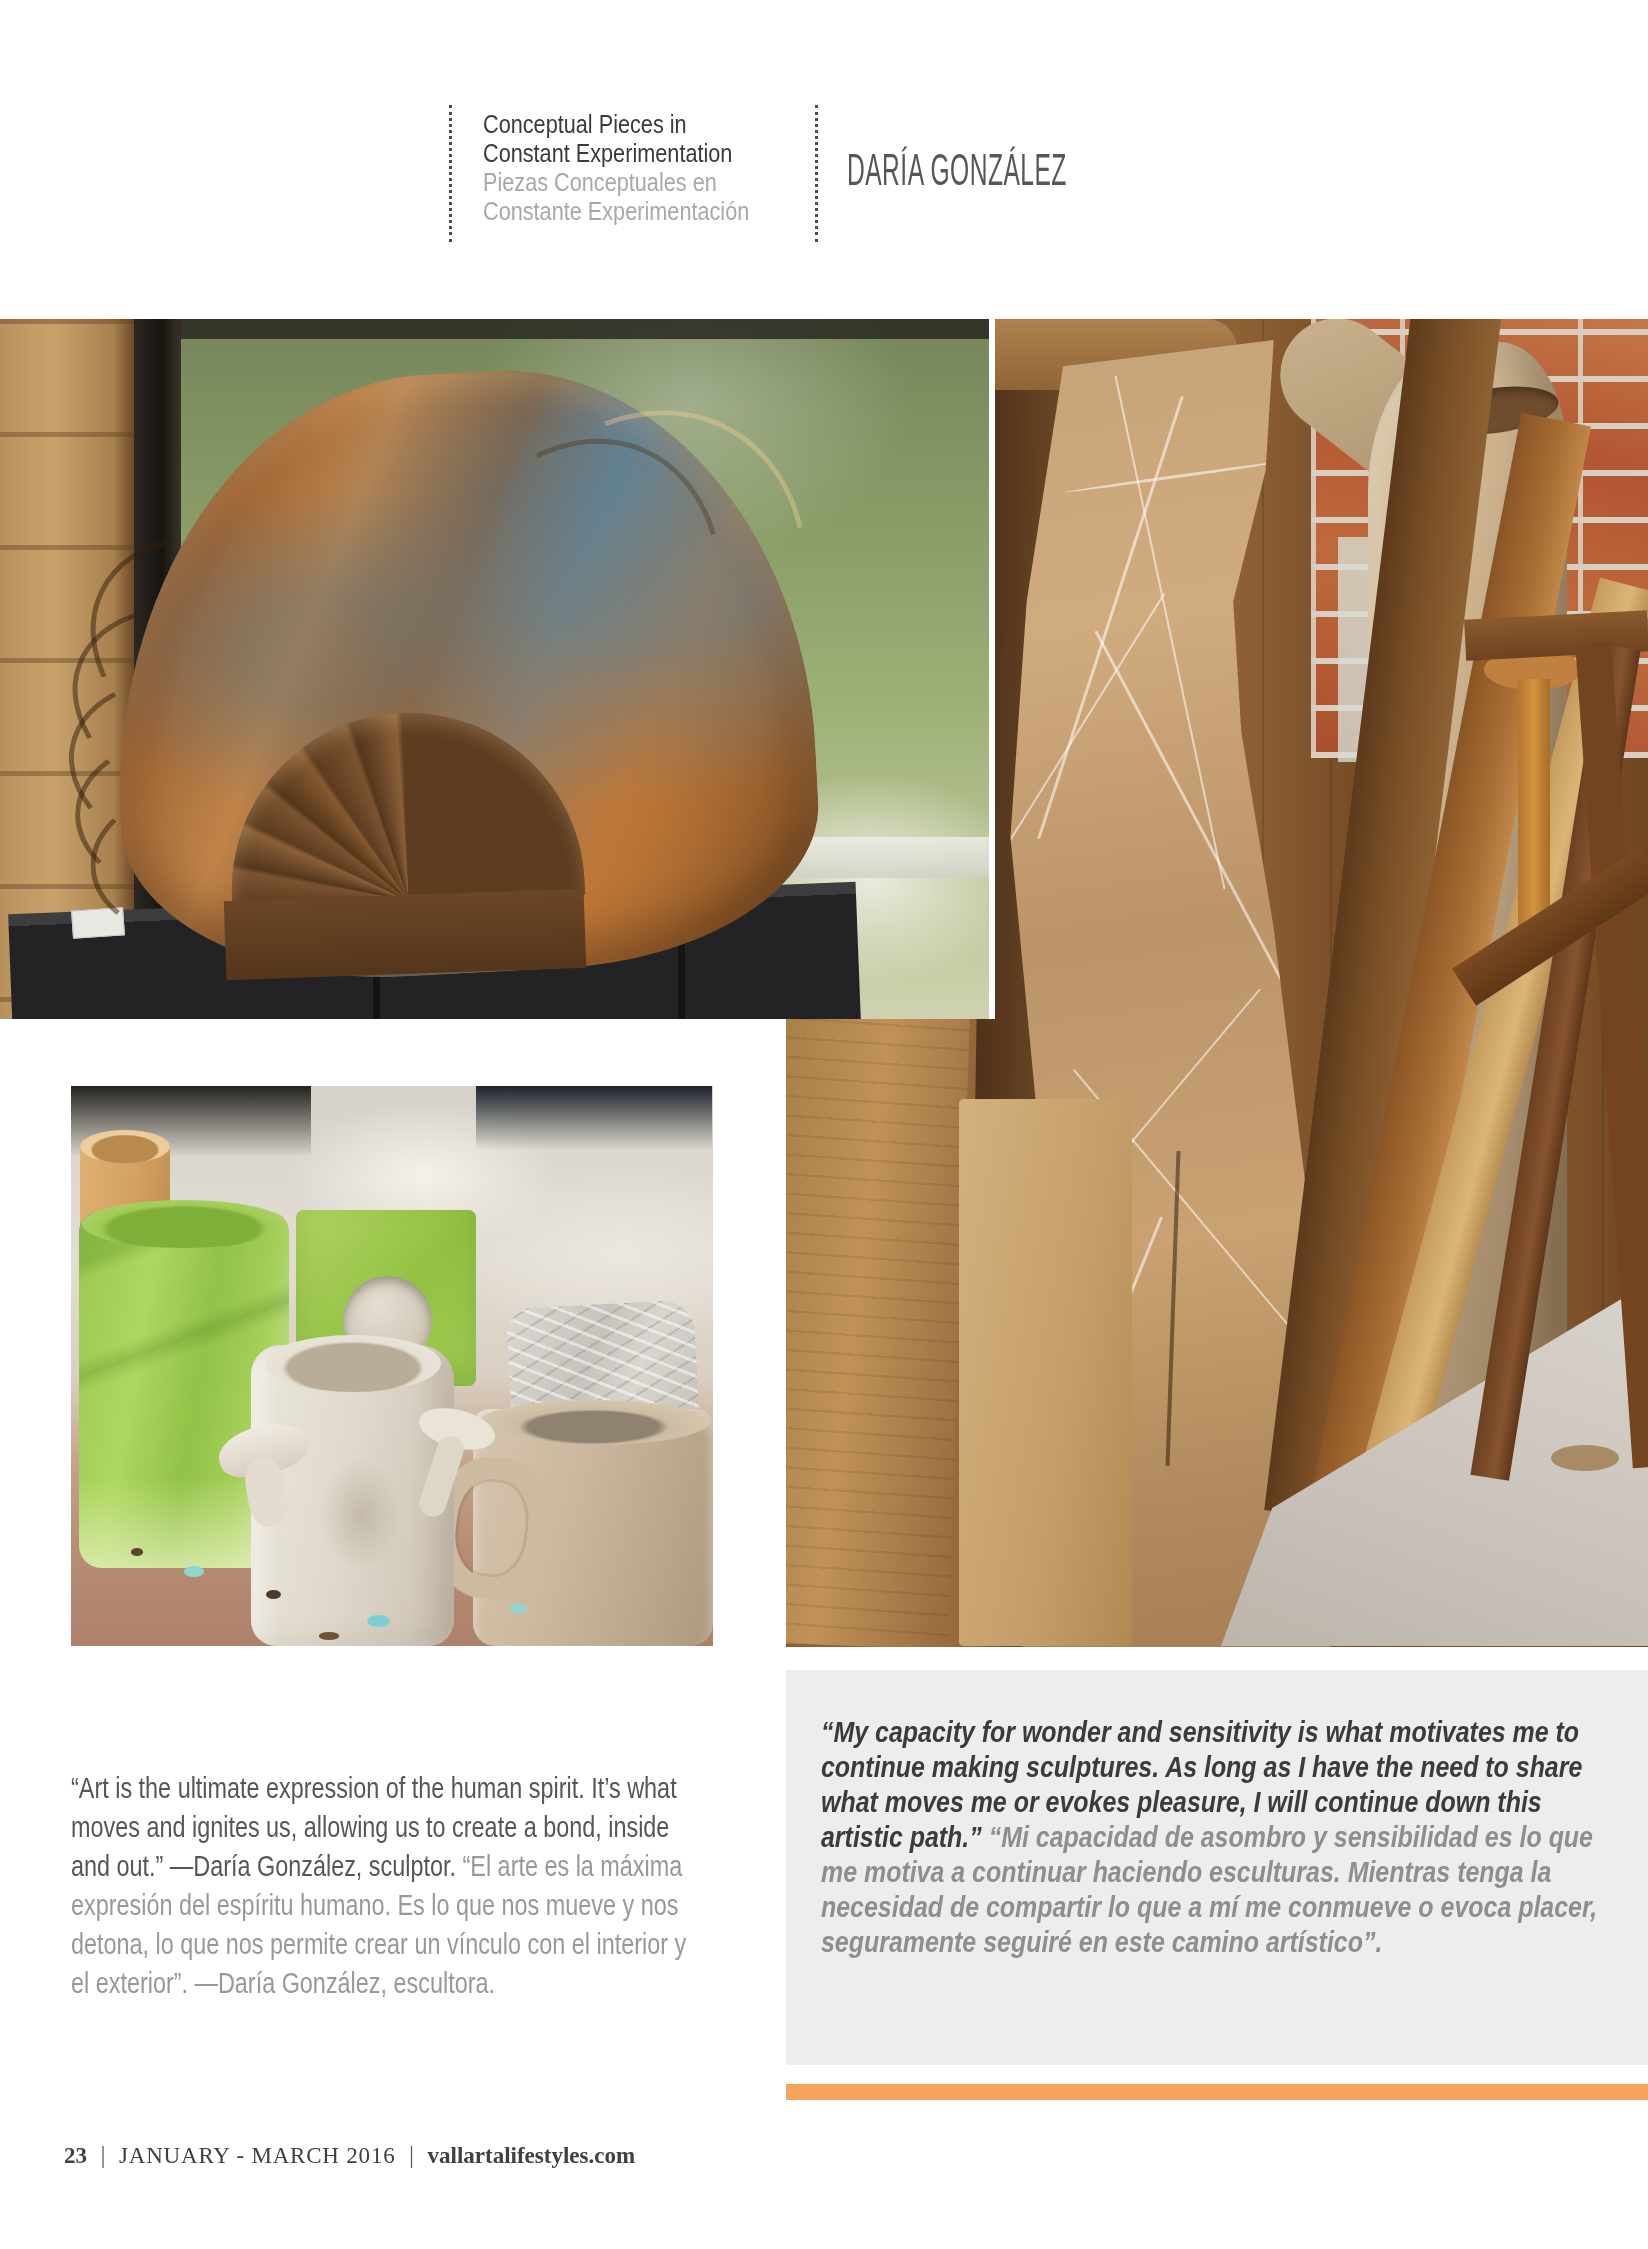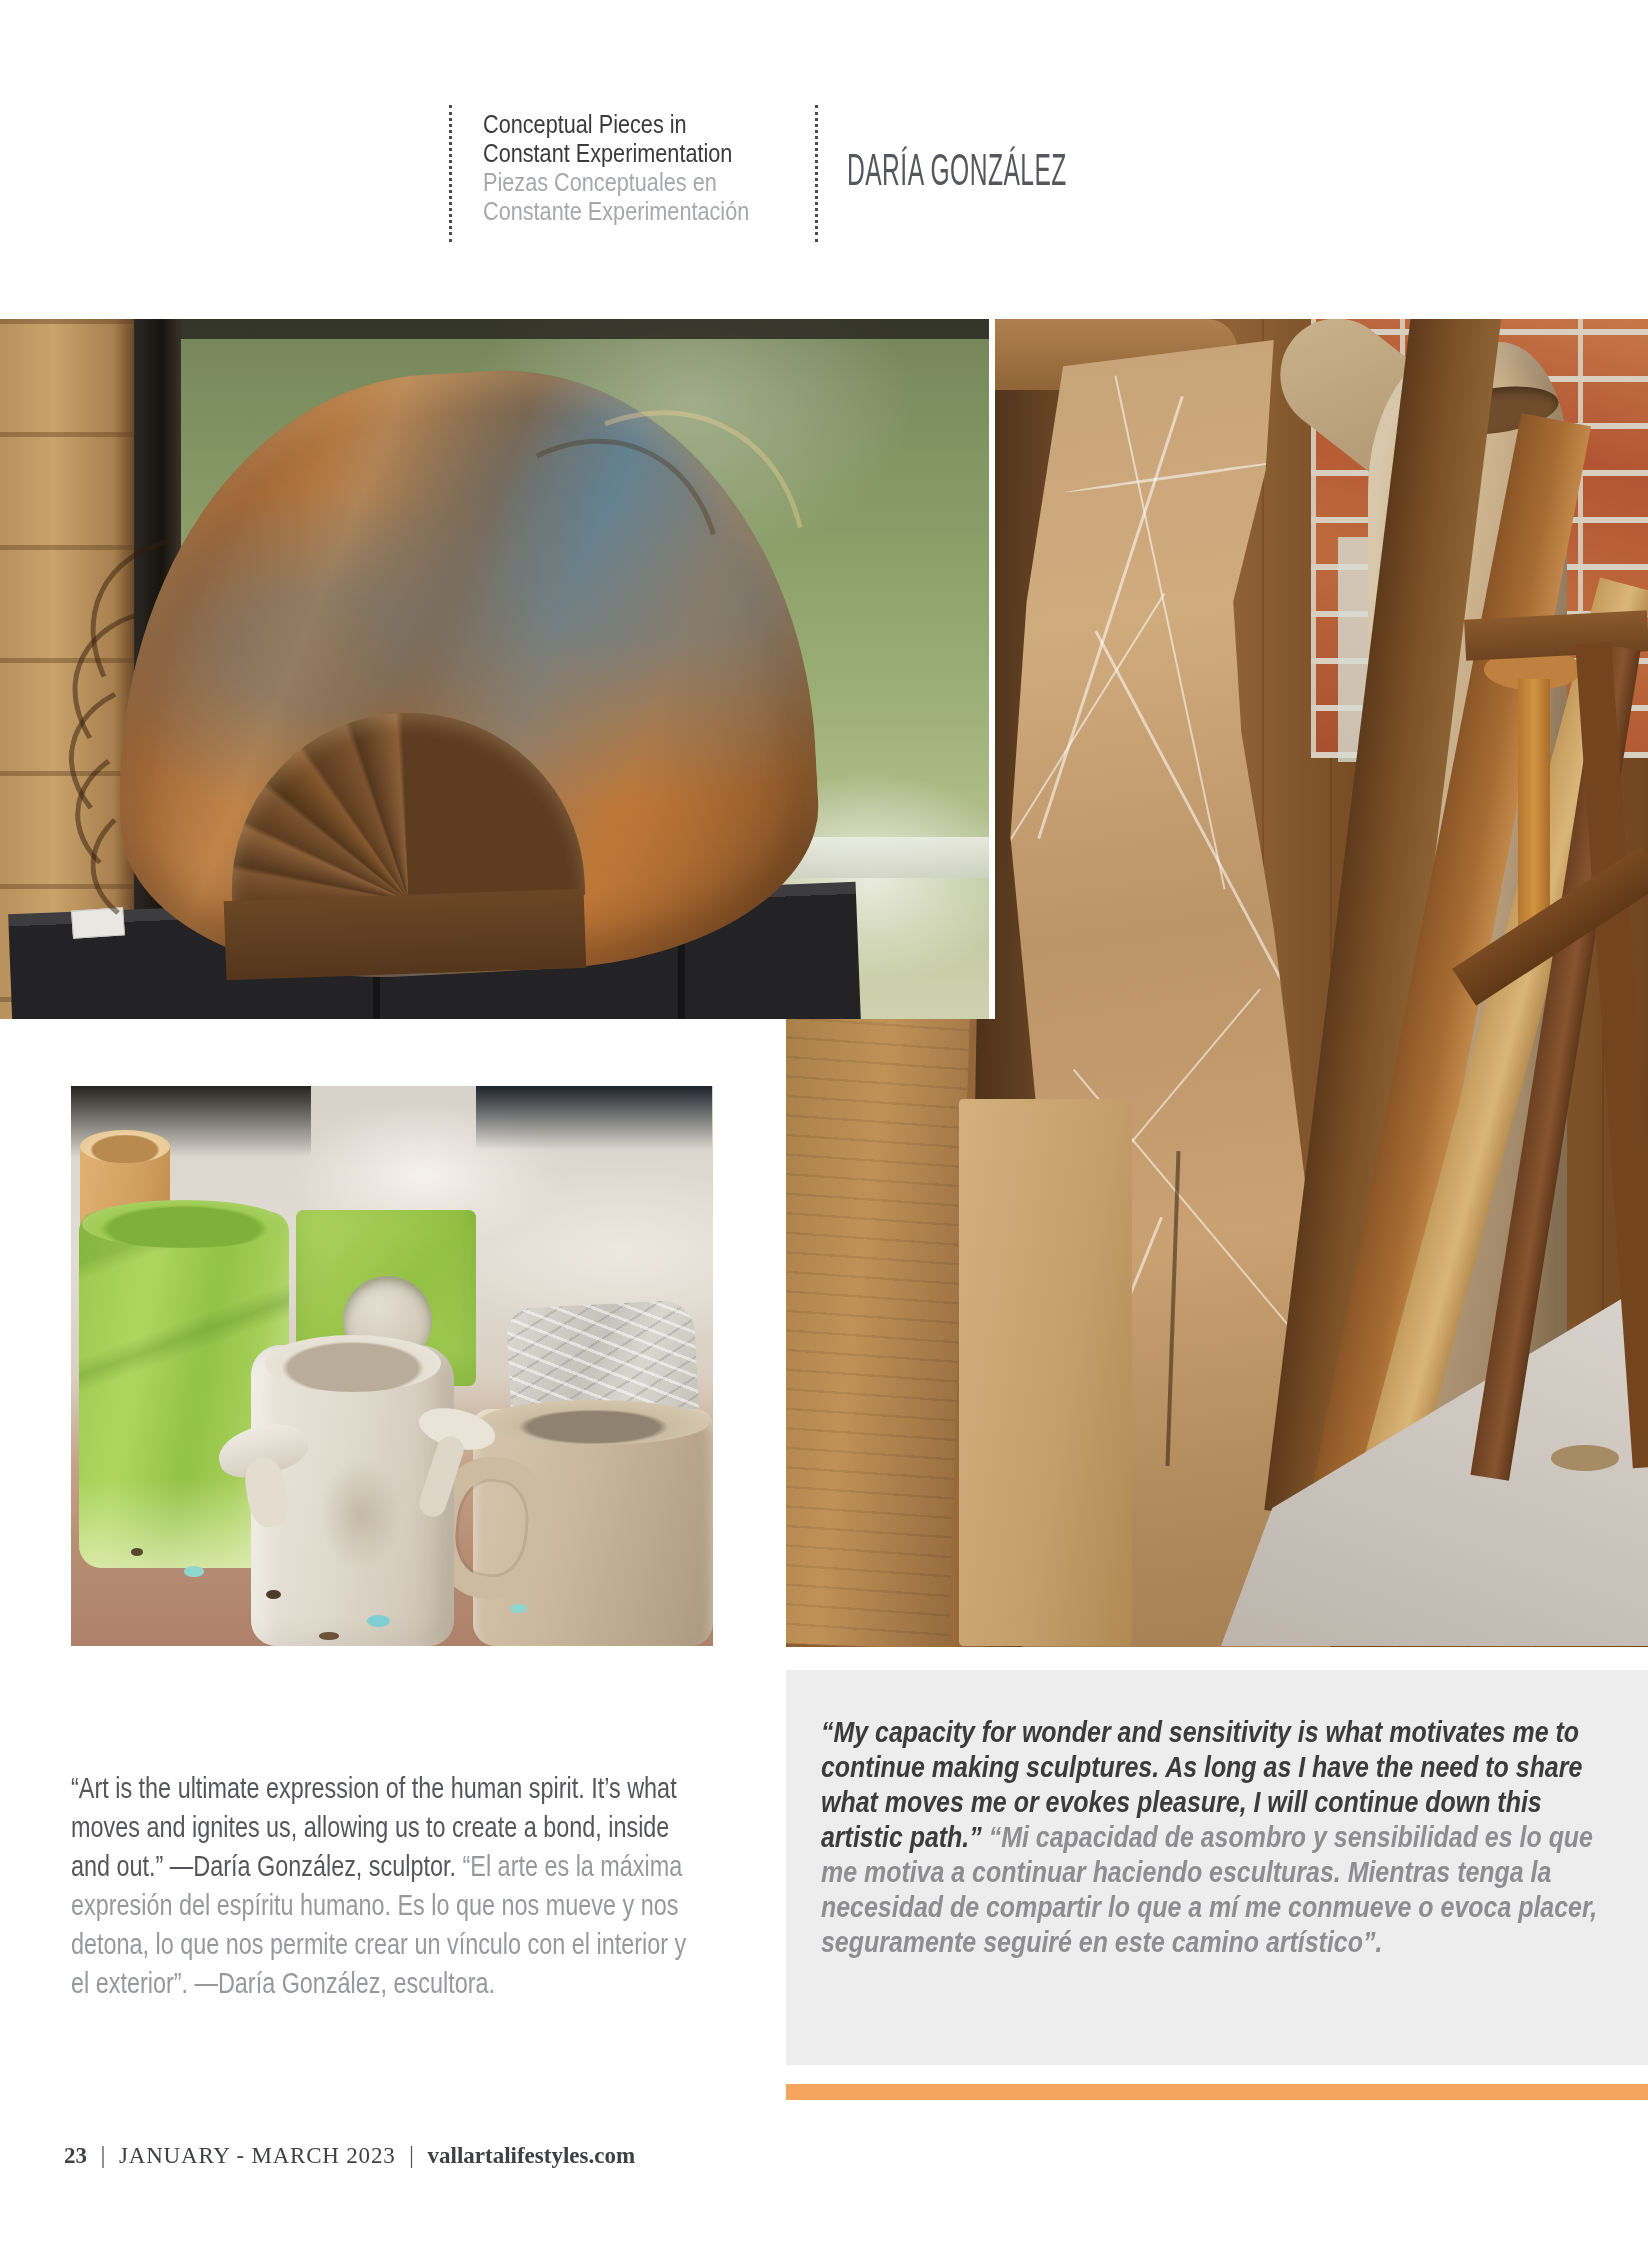--- a/index.html
+++ b/index.html
@@ -308,19 +308,19 @@
 
   <div class="abs" id="quote-box">
     <p><span class="en">“My capacity for wonder and sensitivity is what motivates me to continue making sculptures. As long as I have the need to share what moves me or evokes pleasure, I will continue down this artistic path.”</span>
        <span class="es">“Mi capacidad de asombro y sensibilidad es lo que me motiva a continuar haciendo esculturas. Mientras tenga la necesidad de compartir lo que a mí me conmueve o evoca placer, seguramente seguiré en este camino artístico”.</span></p>
   </div>
   <div class="abs" id="orange-bar"></div>
 
   <div class="abs" id="footer">
     <span class="pgnum">23</span>
     <span class="sep">|</span>
-    <span class="issue">JANUARY - MARCH 2023</span>
+    <span class="issue">JANUARY - MARCH 2016</span>
     <span class="sep">|</span>
     <span class="site">vallartalifestyles.com</span>
   </div>
 
 </div>
 
 
 </body></html>

